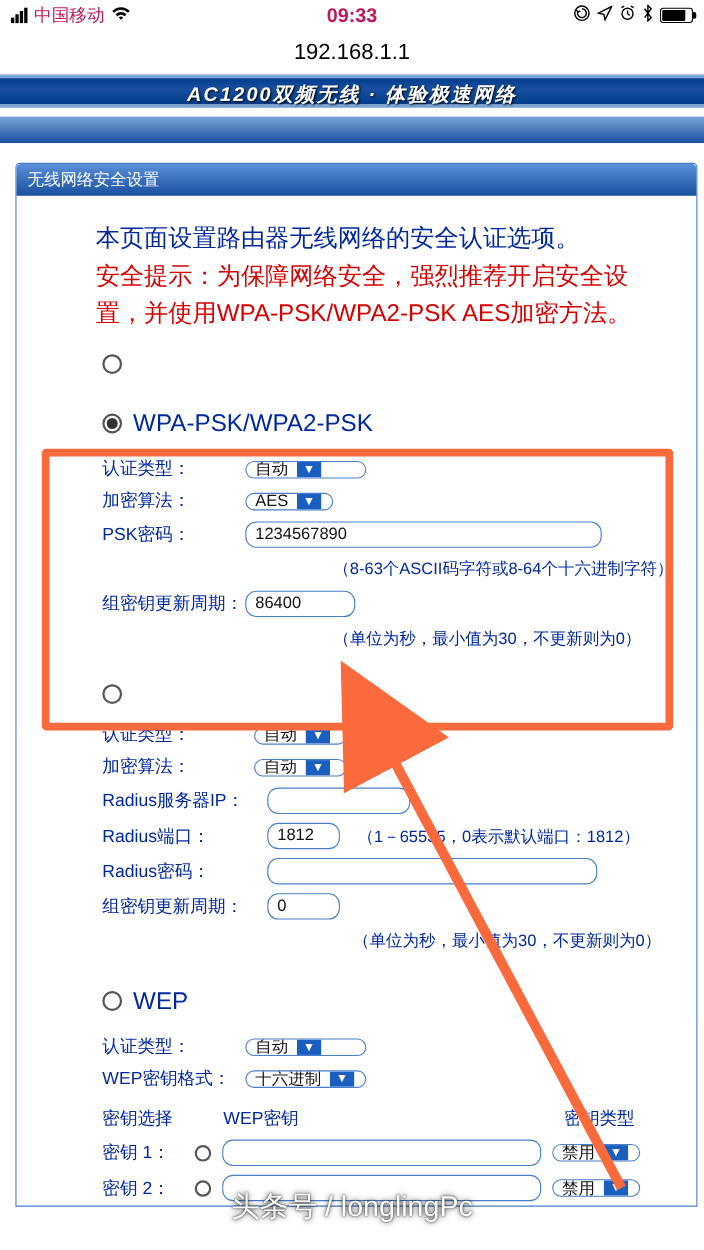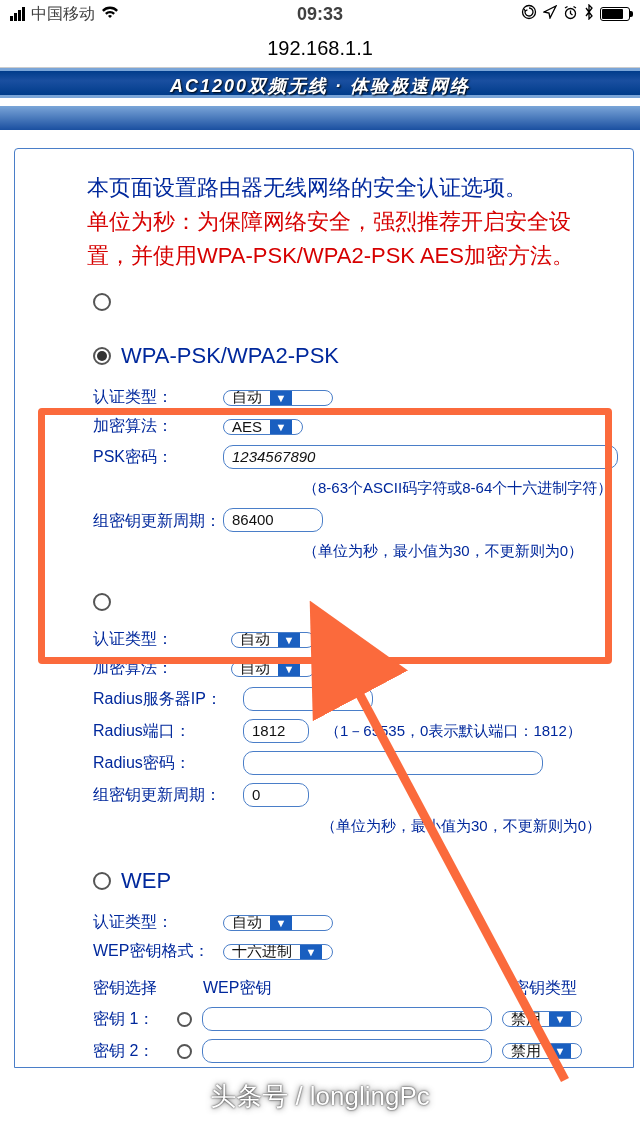--- a/index.html
+++ b/index.html
@@ -12,21 +12,21 @@
       position: relative;
     }
     .status-bar {
       height: 28px;
       display: flex;
       align-items: center;
       justify-content: space-between;
       padding: 0 10px;
       font-size: 16px;
       font-weight: 500;
-      color: #404040;
+      color: #be185d;
     }
     .status-left, .status-right { display: flex; align-items: center; gap: 6px; }
     .status-center { font-size: 18px; font-weight: 600; }
     .title-bar {
       height: 40px;
       text-align: center;
       font-size: 20px;
       line-height: 40px;
       color: #000;
       border-bottom: 1px solid #ccc;
@@ -100,21 +100,21 @@
       background:#fff; border:1px solid #4a7ec8; border-radius:10px;
       font-size:15px; color:#111; overflow:hidden; height:16px;
     }
     .select-box .sel-text { padding: 0 8px; }
     .select-box .arrow {
       width: 22px; background:#1a5fc0; color:#fff; height:100%; display:flex; align-items:center; justify-content:center; font-size:11px;
     }
     .text-input {
       border:1px solid #4a7ec8; border-radius:10px; padding:2px 8px; font-size:15px; color:#111; background:#fff; height:24px;
     }
-    .wide { width: 395px; font-style: italic; }
+    .wide { width: 324px; }
     .med { width: 100px; }
     .small { width: 66px; }
     .hint {
       color:#00289c; font-size:15px; padding: 6px 0 6px 210px;
     }
     .inline-hint { color:#00289c; font-size:15px; margin-left:16px; }
     .highlight-box {
       position:absolute;
       left: 38px; top: 408px;
       width: 574px; height: 256px;
@@ -194,24 +194,25 @@
       </span>
   </div>
 </div>
 
 <div class="title-bar">192.168.1.1</div>
 
 <div class="banner">AC1200双频无线 · 体验极速网络</div>
 <div class="blue-strip"></div>
 
 <div class="content-wrap">
+  <div class="panel-title">无线网络安全设置</div>
 
   <div class="intro">
     <div class="line1">本页面设置路由器无线网络的安全认证选项。</div>
-    <div class="line2">单位为秒：为保障网络安全，强烈推荐开启安全设置，并使用WPA-PSK/WPA2-PSK AES加密方法。</div>
+    <div class="line2">安全提示：为保障网络安全，强烈推荐开启安全设置，并使用WPA-PSK/WPA2-PSK AES加密方法。</div>
   </div>
 
   <div class="option-head">
     <span class="radio"></span>
   </div>
 
   <div class="option-head" style="padding-top:20px">
     <span class="radio selected"></span>
     <span>WPA-PSK/WPA2-PSK</span>
   </div>

